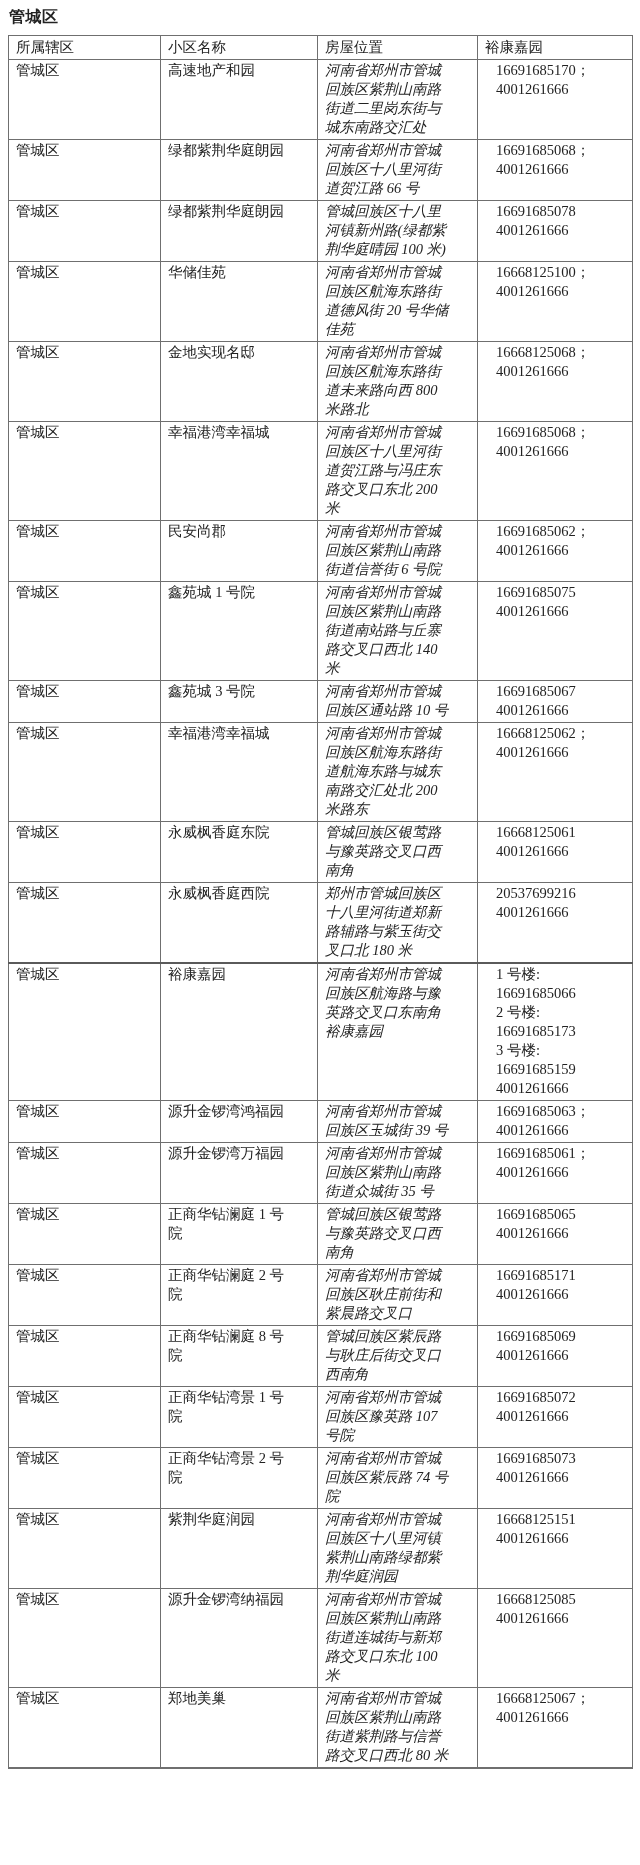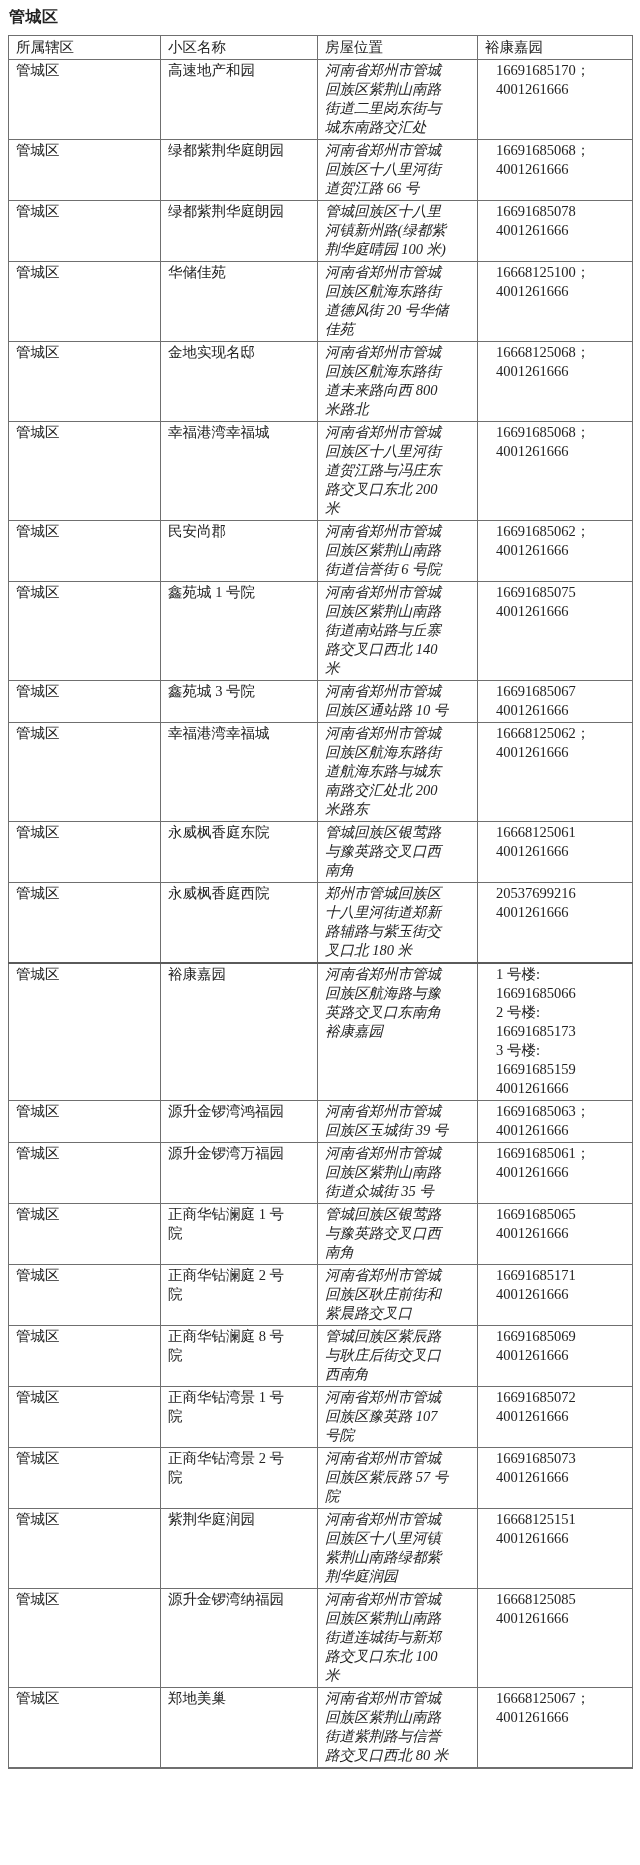--- a/index.html
+++ b/index.html
@@ -250,21 +250,21 @@
     <td class="c-name">正商华钻湾景 1 号院</td>
     <td class="c-loc">河南省郑州市管城回族区豫英路 107 号院</td>
     <td class="c-phone">
             <div class="phone-line">16691685072</div>
             <div class="phone-line">4001261666</div>
           </td>
   </tr>
         <tr>
     <td class="c-district">管城区</td>
     <td class="c-name">正商华钻湾景 2 号院</td>
-    <td class="c-loc">河南省郑州市管城回族区紫辰路 57 号院</td>
+    <td class="c-loc">河南省郑州市管城回族区紫辰路 74 号院</td>
     <td class="c-phone">
             <div class="phone-line">16691685073</div>
             <div class="phone-line">4001261666</div>
           </td>
   </tr>
         <tr>
     <td class="c-district">管城区</td>
     <td class="c-name">紫荆华庭润园</td>
     <td class="c-loc">河南省郑州市管城回族区十八里河镇紫荆山南路绿都紫荆华庭润园</td>
     <td class="c-phone">

